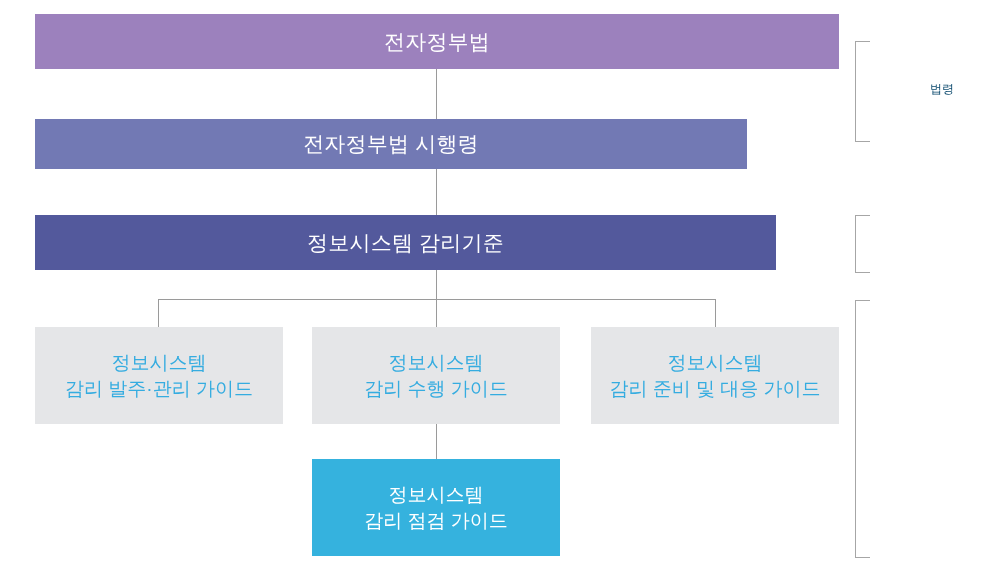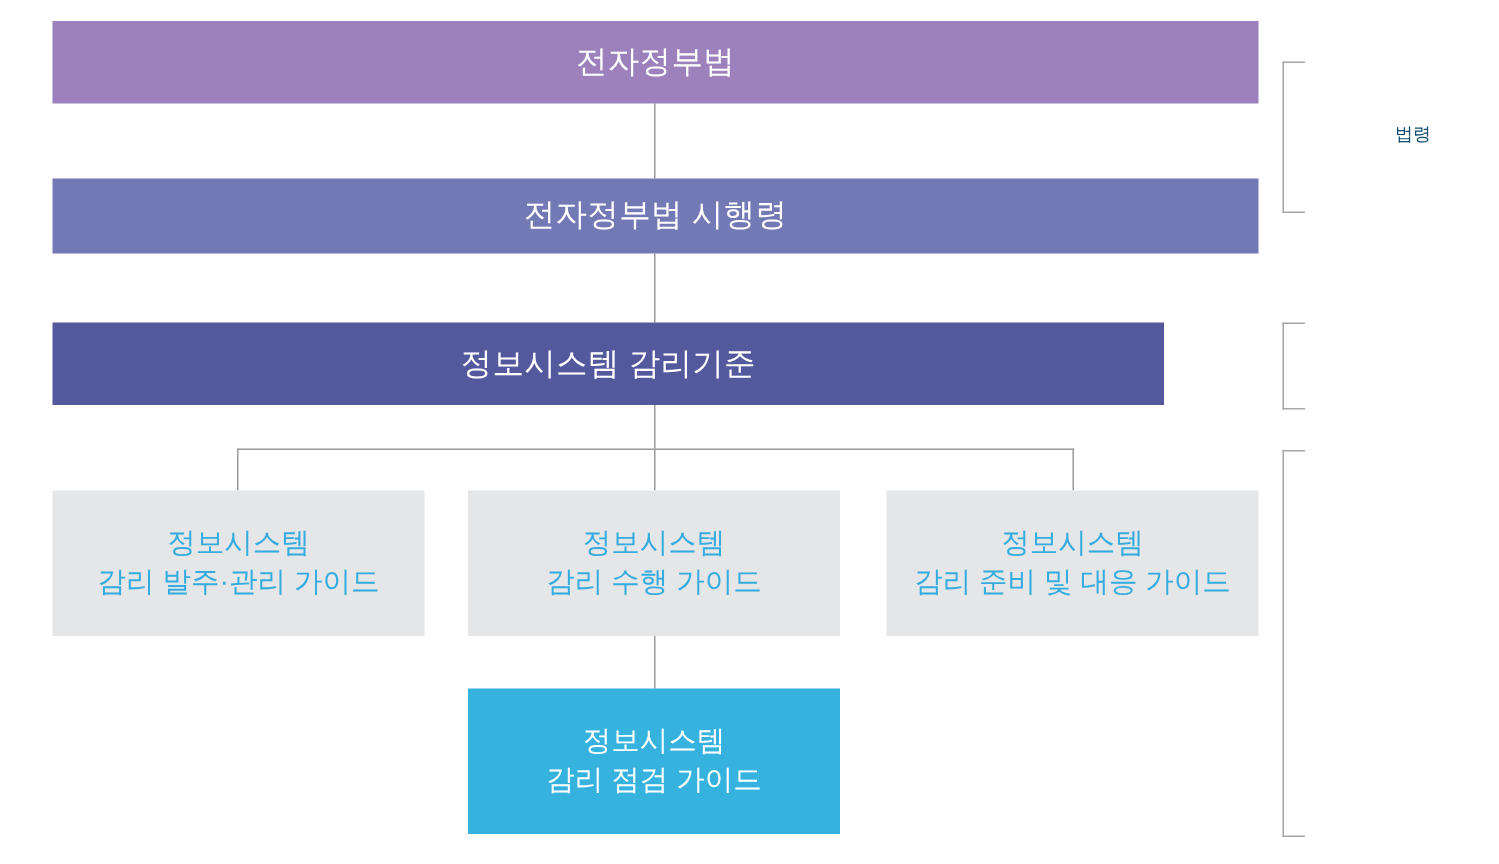--- a/index.html
+++ b/index.html
@@ -32,21 +32,21 @@
     line-height: 1.32;
     white-space: pre-line;
   }
   
   .bar {
     font-size: 21px;
     color: #ffffff;
     letter-spacing: 0.2px;
   }
   #node-law       { left: 23px;  top: 14px;  width: 804px; height: 55px; background: #9c81bd; }
-  #node-enforce   { left: 23px;  top: 119px; width: 804px; height: 50px; background: #7279b4; }
+  #node-enforce   { left: 23px;  top: 119px; width: 712px; height: 50px; background: #7279b4; }
   #node-standard  { left: 23px;  top: 215px; width: 741px; height: 55px; background: #53599c; }
 
   
   .guide {
     font-size: 19px;
     color: #35ace0;
     background: #e5e6e8;
   }
   #node-guide-order  { left: 23px;  top: 327px; width: 248px; height: 97px; }
   #node-guide-exec   { left: 300px; top: 327px; width: 248px; height: 97px; }

